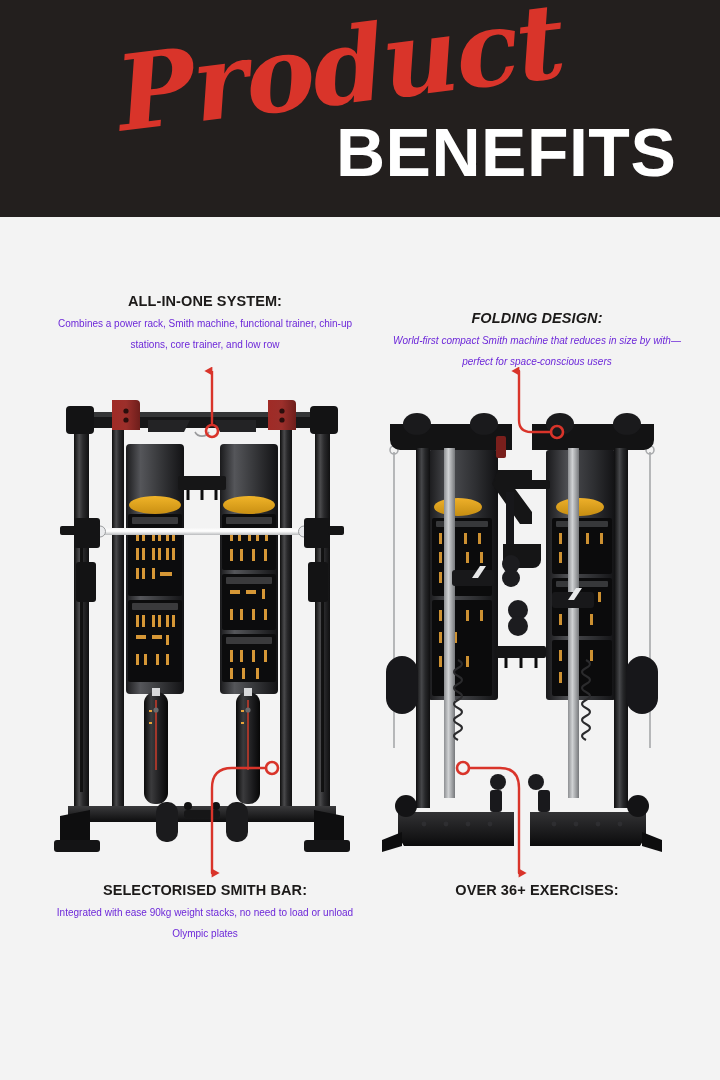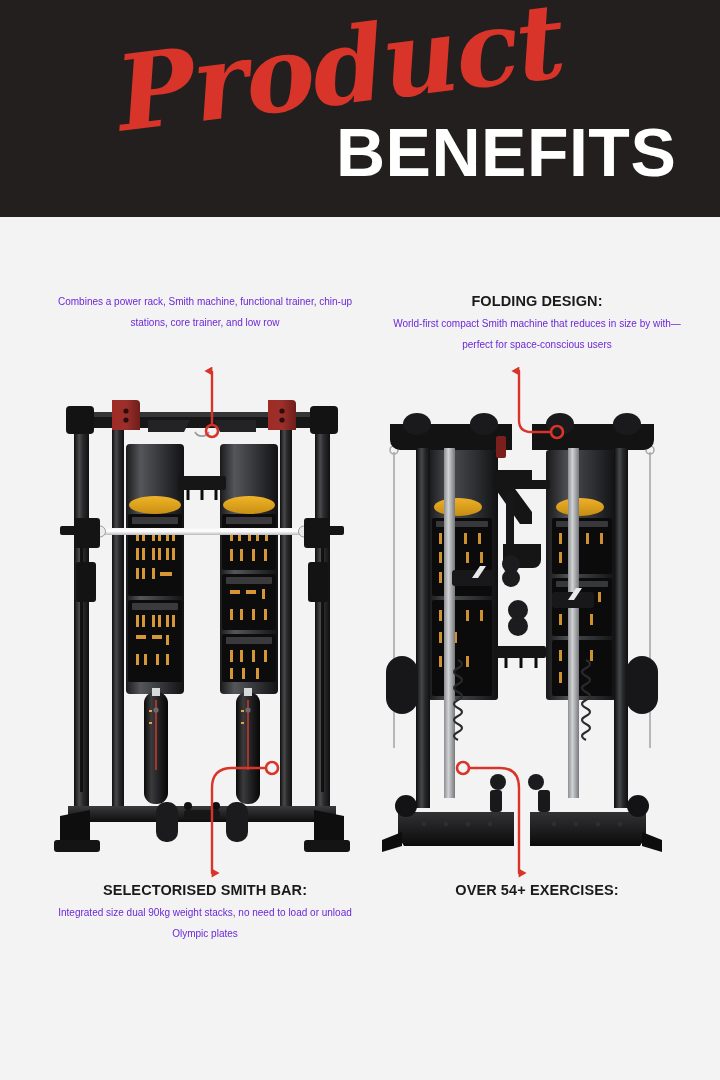--- a/index.html
+++ b/index.html
@@ -81,21 +81,21 @@
   }
   .callout .cal-body {
     font-family: "Liberation Sans", sans-serif;
     font-weight: 400;
     font-size: 10px;
     line-height: 21px;
     color: #6d28d9;
   }
 
   #callout-tl { left: 54px;  top: 291px; width: 302px; }
-  #callout-tr { left: 386px; top: 291px; width: 302px; }
+  #callout-tr { left: 386px; top: 308px; width: 302px; font-style: italic; }
   #callout-bl { left: 54px;  top: 880px; width: 302px; text-align: center; }
   #callout-br { left: 386px; top: 880px; width: 302px; }
 
   
   .connectors {
     position: absolute;
     left: 0;
     top: 0;
     width: 720px;
     height: 1080px;
@@ -527,28 +527,29 @@
     <circle cx="272" cy="768" r="6" fill="none" stroke="#d9342a" stroke-width="2.6"></circle>
   </g>
 
   <g>
     <path d="M469 768 L500 768 Q519 768 519 788 L519 873" stroke="#d9342a" stroke-width="2.4" fill="none" stroke-linecap="round" marker-end="url(#arrowDown)"></path>
     <circle cx="463" cy="768" r="6" fill="none" stroke="#d9342a" stroke-width="2.6"></circle>
   </g>
 </svg>
 
 <div class="callout" id="callout-tl">
+  <div class="cal-title">ALL-IN-ONE SYSTEM:</div>
   <div class="cal-body">Combines a power rack, Smith machine, functional trainer, chin-up stations, core trainer, and low row</div>
 </div>
 
 <div class="callout" id="callout-tr">
   <div class="cal-title">FOLDING DESIGN:</div>
   <div class="cal-body">World-first compact Smith machine that reduces in size by with—perfect for space-conscious users</div>
 </div>
 
 <div class="callout" id="callout-bl">
   <div class="cal-title">SELECTORISED SMITH BAR:</div>
-  <div class="cal-body">Integrated size dual 90kg weight stacks, no need to load or unload Olympic plates</div>
+  <div class="cal-body">Integrated with ease 90kg weight stacks, no need to load or unload Olympic plates</div>
 </div>
 
 <div class="callout" id="callout-br">
-  <div class="cal-title">OVER 54+ EXERCISES:</div>
+  <div class="cal-title">OVER 36+ EXERCISES:</div>
 </div>
 
 </body></html>

